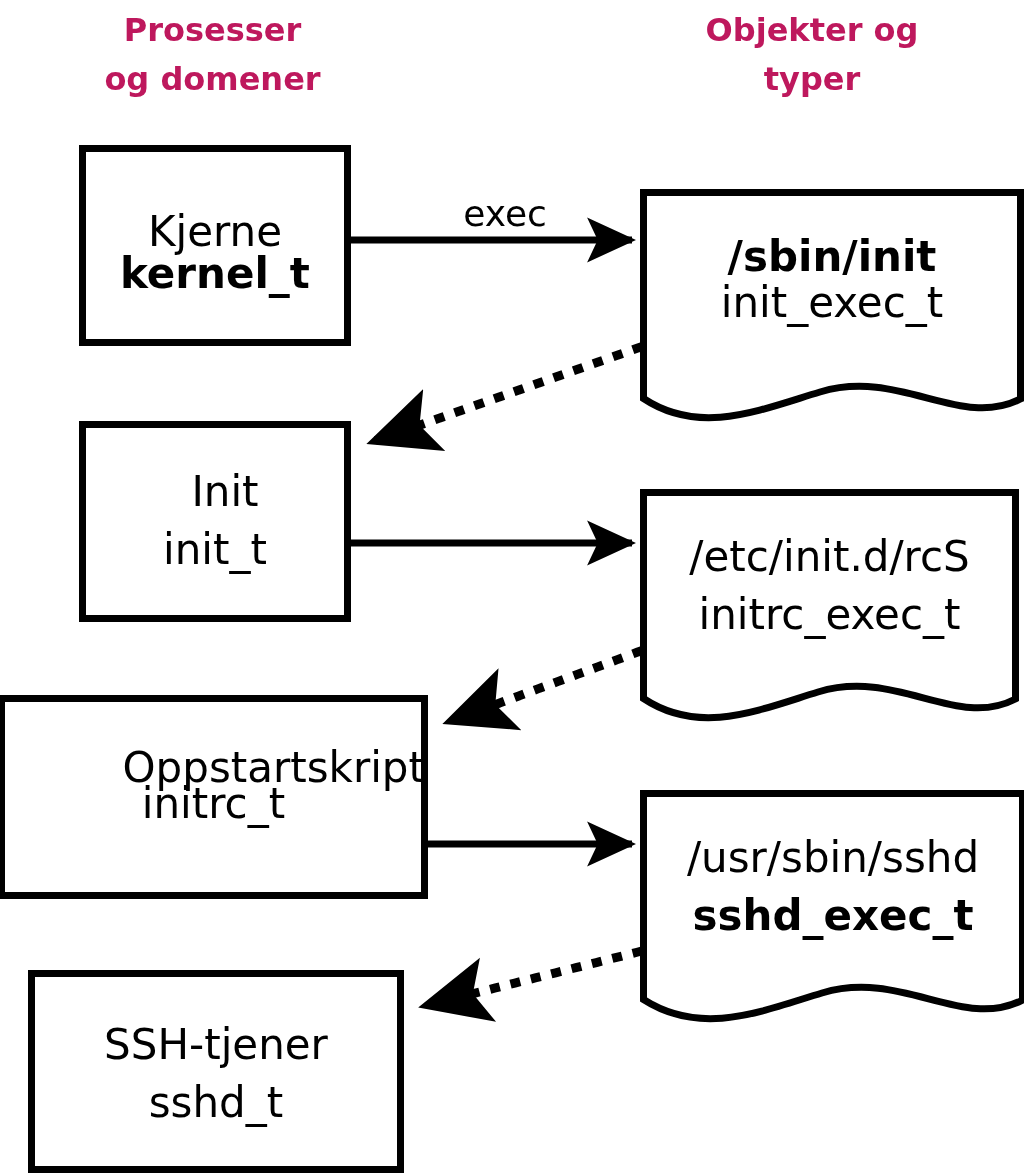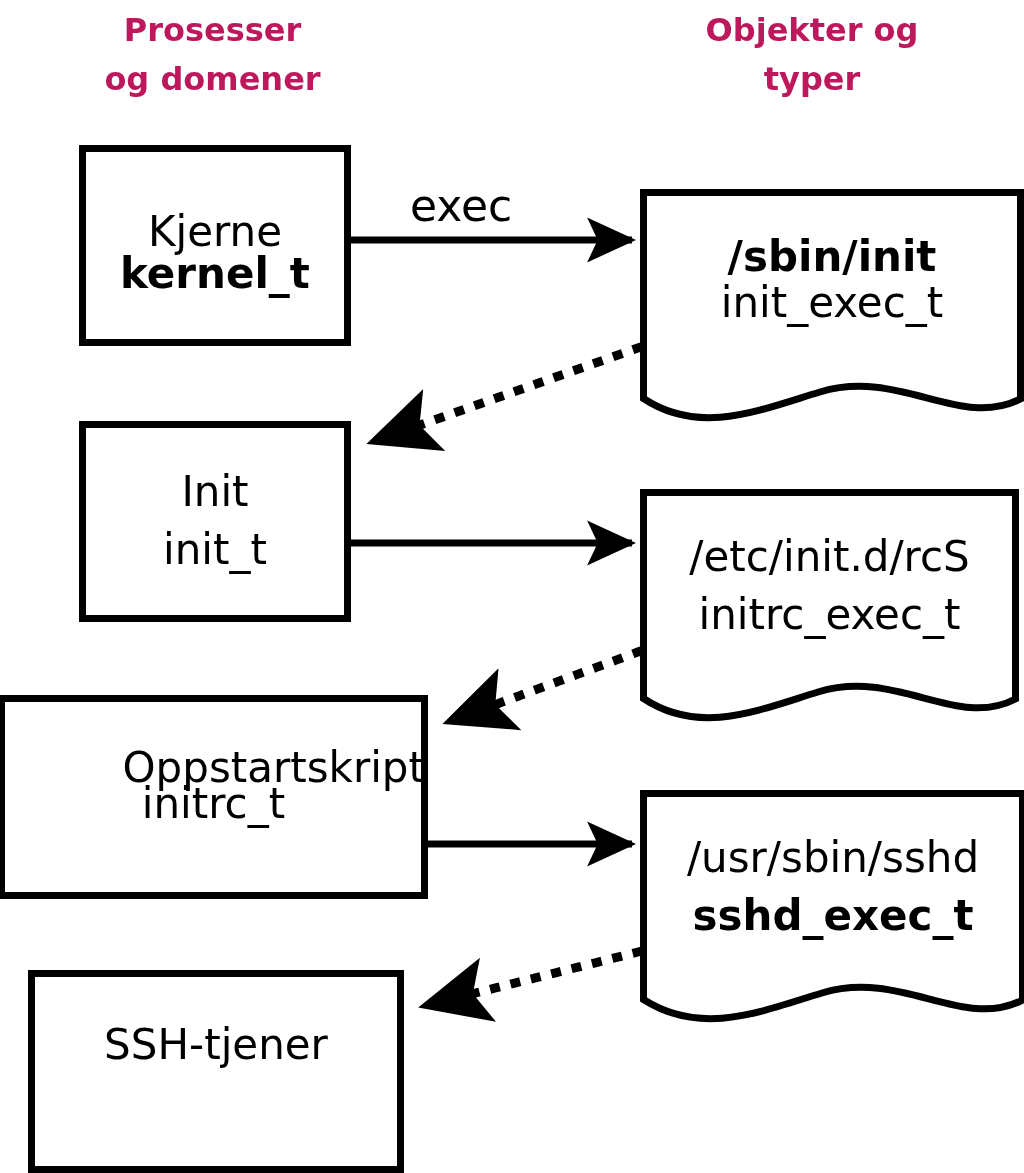--- a/index.html
+++ b/index.html
@@ -45,25 +45,26 @@
     font-size: 42px;
     line-height: 58px;
     text-align: center;
     color: #000000;
     white-space: pre;
     pointer-events: none;
   }
   .edge-label {
     position: absolute;
     font-family: "DejaVu Sans", sans-serif;
-    font-size: 44px;
+    font-size: 36px;
     line-height: 44px;
-    text-align: left;
+    text-align: center;
     color: #000000;
     white-space: pre;
+    margin-top: 8px;
   }
 </style>
 </head>
 <body>
 
 <div id="diagram-root">
 
   <div class="col-header" id="header-processes">Prosesser
 og domener</div>
 
@@ -110,27 +111,28 @@
     <line x1="638" y1="348" x2="372" y2="442" stroke="#000000" stroke-width="9" stroke-dasharray="1 20" stroke-linecap="square" marker-end="url(#arrow-dotted)"></line>
 
     <line x1="638" y1="652" x2="448" y2="722" stroke="#000000" stroke-width="9" stroke-dasharray="1 20" stroke-linecap="square" marker-end="url(#arrow-dotted)"></line>
 
     <line x1="638" y1="952" x2="424" y2="1006" stroke="#000000" stroke-width="9" stroke-dasharray="1 20" stroke-linecap="square" marker-end="url(#arrow-dotted)"></line>
   </svg>
 
   <div class="node-label" style="left:82px; top:187px; width:266px;margin-top:16px;">Kjerne</div>
   <div class="node-label" style="left:82px; top:245px; width:266px;font-weight:bold;">kernel_t</div>
 
-  <div class="node-label" style="left:82px; top:463px; width:266px;">Init</div>
+  <div class="node-label" style="left:92px; top:463px; width:266px;">Init</div>
   <div class="node-label" style="left:82px; top:521px; width:266px;">init_t</div>
 
   <div class="node-label" style="left:2px; top:739px; width:423px;text-align:right;">Oppstartskript</div>
   <div class="node-label" style="left:2px; top:775px; width:423px;">initrc_t</div>
 
   <div class="node-label" style="left:31px; top:1016px; width:370px;">SSH-tjener</div>
+  <div class="node-label" style="left:31px; top:1074px; width:370px;">sshd_t</div>
 
   <div class="node-label" style="left:643px; top:228px; width:378px;font-weight:bold;">/sbin/init</div>
   <div class="node-label" style="left:643px; top:274px; width:378px;">init_exec_t</div>
 
   <div class="node-label" style="left:643px; top:528px; width:373px;">/etc/init.d/rcS</div>
   <div class="node-label" style="left:643px; top:586px; width:373px;">initrc_exec_t</div>
 
   <div class="node-label" style="left:643px; top:829px; width:380px;">/usr/sbin/sshd</div>
   <div class="node-label" style="left:643px; top:887px; width:380px;font-weight:bold;">sshd_exec_t</div>
 

